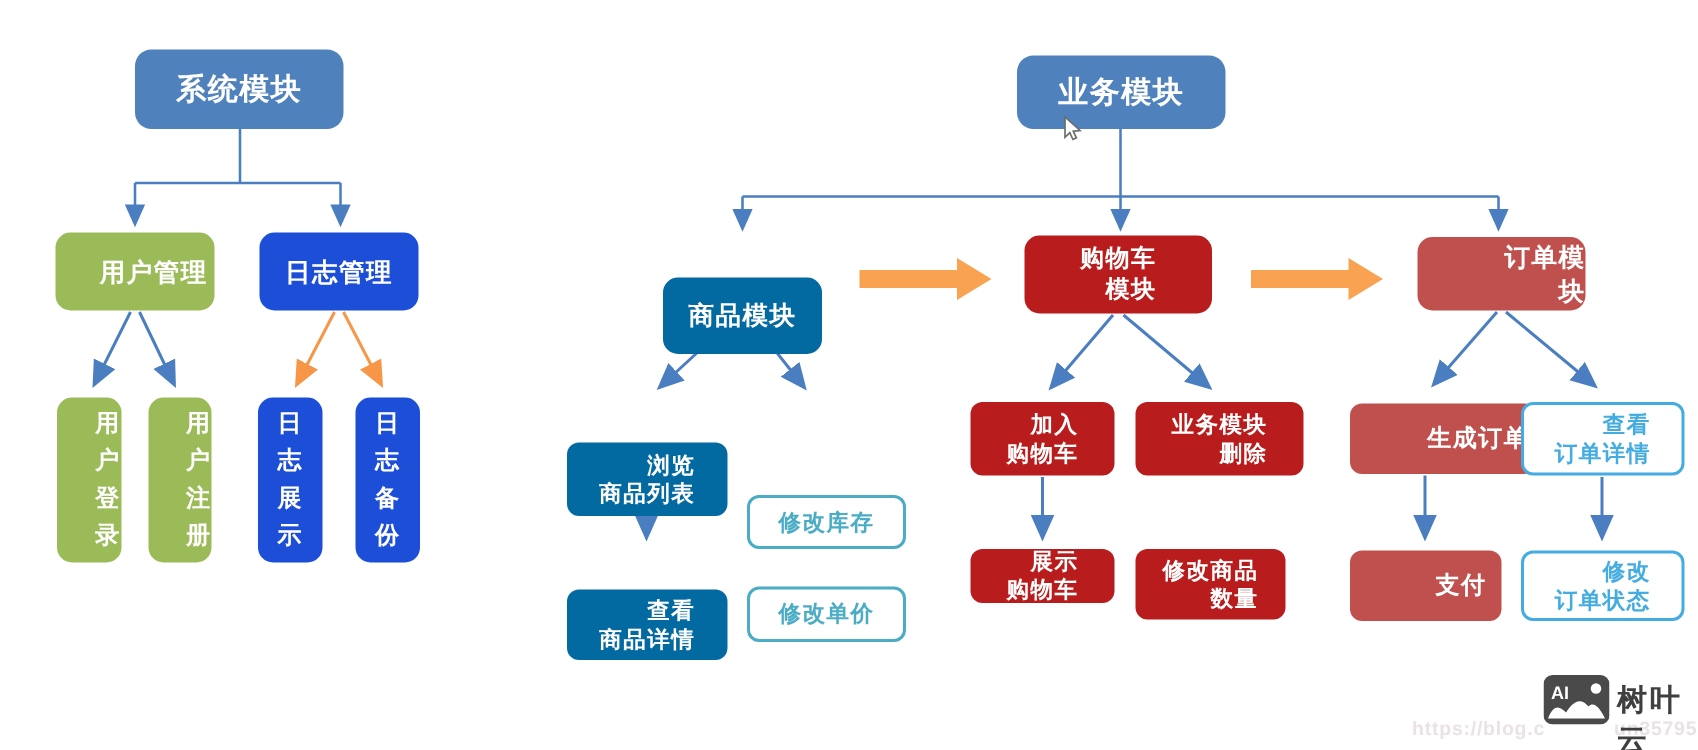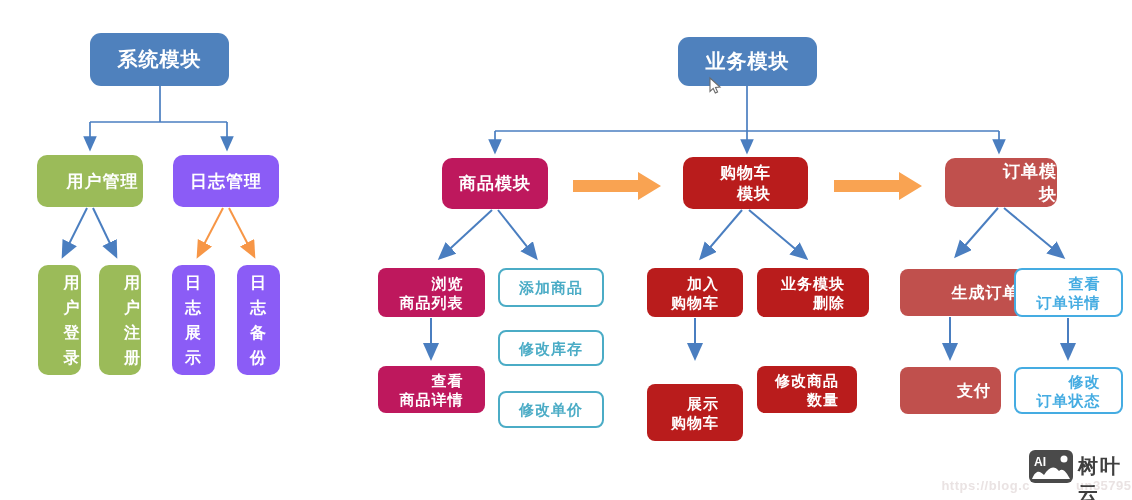--- a/index.html
+++ b/index.html
@@ -17,22 +17,22 @@
     text-align:right;
     white-space:pre-line;
     color:#ffffff;
     font-weight:bold;
     box-sizing:border-box;
     border-radius:9px;
     letter-spacing:1px;
   }
   .fill-blue{background:#4f81bd;}
   .fill-green{background:#9bbb59;padding-left:25px;}
-  .fill-orange{background:#8b5cf6;}
-  .fill-teal{background:#be185d;}
+  .fill-orange{background:#1d4ed8;}
+  .fill-teal{background:#0369a1;margin-top:27px;}
   .fill-purple{background:#b91c1c;}
   .fill-red{background:#c0504d;padding-left:47px;}
   .line-teal{background:#ffffff;border:2px solid #4bacc6;color:#4bacc6;}
   .line-blue{background:#ffffff;border:2px solid #45ace2;color:#45ace2;}
   .root{font-size:20px;border-radius:11px;}
   .module{font-size:17px;border-radius:10px;}
   .module2{font-size:16px;line-height:21px;border-radius:10px;}
   .child{font-size:15px;line-height:19px;border-radius:8px;}
   .vert{font-size:16px;line-height:25px;border-radius:10px;}
 
@@ -52,21 +52,21 @@
 
   #n-browse{left:378px;top:268px;width:107px;height:49px;}
   #n-view-detail{left:378px;top:366px;width:107px;height:47px;}
   #n-add-product{left:498px;top:268px;width:106px;height:39px;}
   #n-mod-stock{left:498px;top:330px;width:106px;height:36px;}
   #n-mod-price{left:498px;top:391px;width:106px;height:37px;}
   #n-del-product{left:498px;top:451px;width:106px;height:36px;}
 
   #n-add-cart{left:647px;top:268px;width:96px;height:49px;}
   #n-remove-cart{left:757px;top:268px;width:112px;height:49px;}
-  #n-show-cart{left:647px;top:384px;width:96px;height:57px;}
+  #n-show-cart{left:647px;top:366px;width:96px;height:36px;}
   #n-mod-qty{left:757px;top:366px;width:100px;height:47px;}
 
   #n-gen-order{left:900px;top:269px;width:124px;height:47px;font-size:16px;}
   #n-view-order{left:1014px;top:268px;width:109px;height:49px;}
   #n-pay{left:900px;top:367px;width:101px;height:47px;font-size:16px;}
   #n-mod-status{left:1014px;top:367px;width:109px;height:47px;}
 
   
   .wm-url{
     position:absolute;top:478px;
@@ -158,21 +158,20 @@
   <div class="node fill-blue root" id="n-biz">业务模块</div>
   <div class="node fill-teal module" id="n-product">商品模块</div>
   <div class="node fill-purple module2" id="n-cart">购物车
 模块</div>
   <div class="node fill-red module" id="n-order">订单模块</div>
 
   <div class="node fill-teal child" id="n-browse">浏览
 商品列表</div>
   <div class="node fill-teal child" id="n-view-detail">查看
 商品详情</div>
-  <div class="node line-teal child" id="n-add-product">添加商品</div>
   <div class="node line-teal child" id="n-mod-stock">修改库存</div>
   <div class="node line-teal child" id="n-mod-price">修改单价</div>
 
   <div class="node fill-purple child" id="n-add-cart">加入
 购物车</div>
   <div class="node fill-purple child" id="n-remove-cart">业务模块
 删除</div>
   <div class="node fill-purple child" id="n-show-cart">展示
 购物车</div>
   <div class="node fill-purple child" id="n-mod-qty">修改商品

